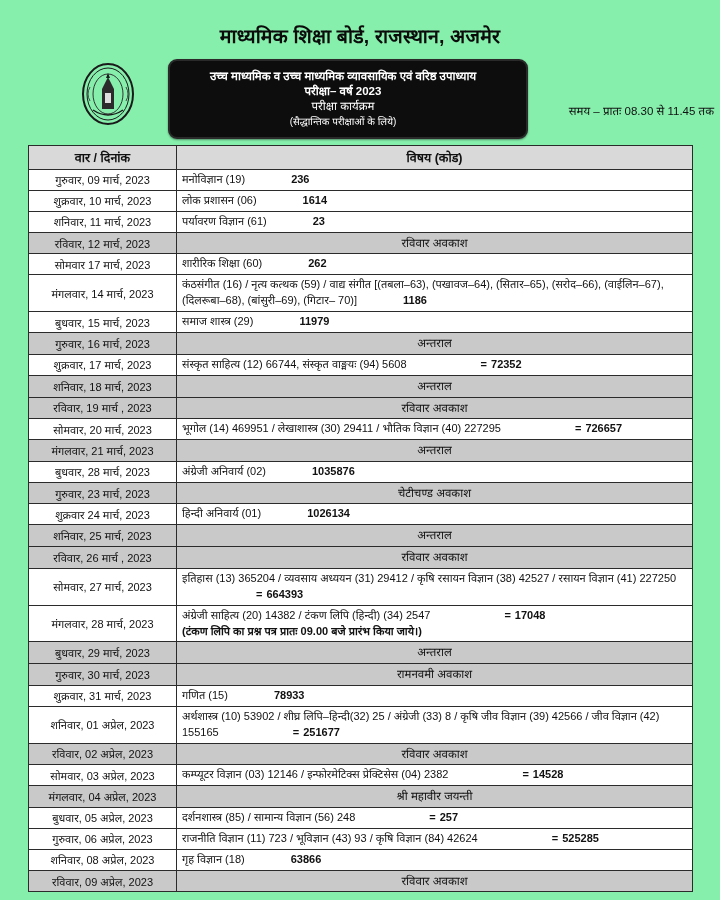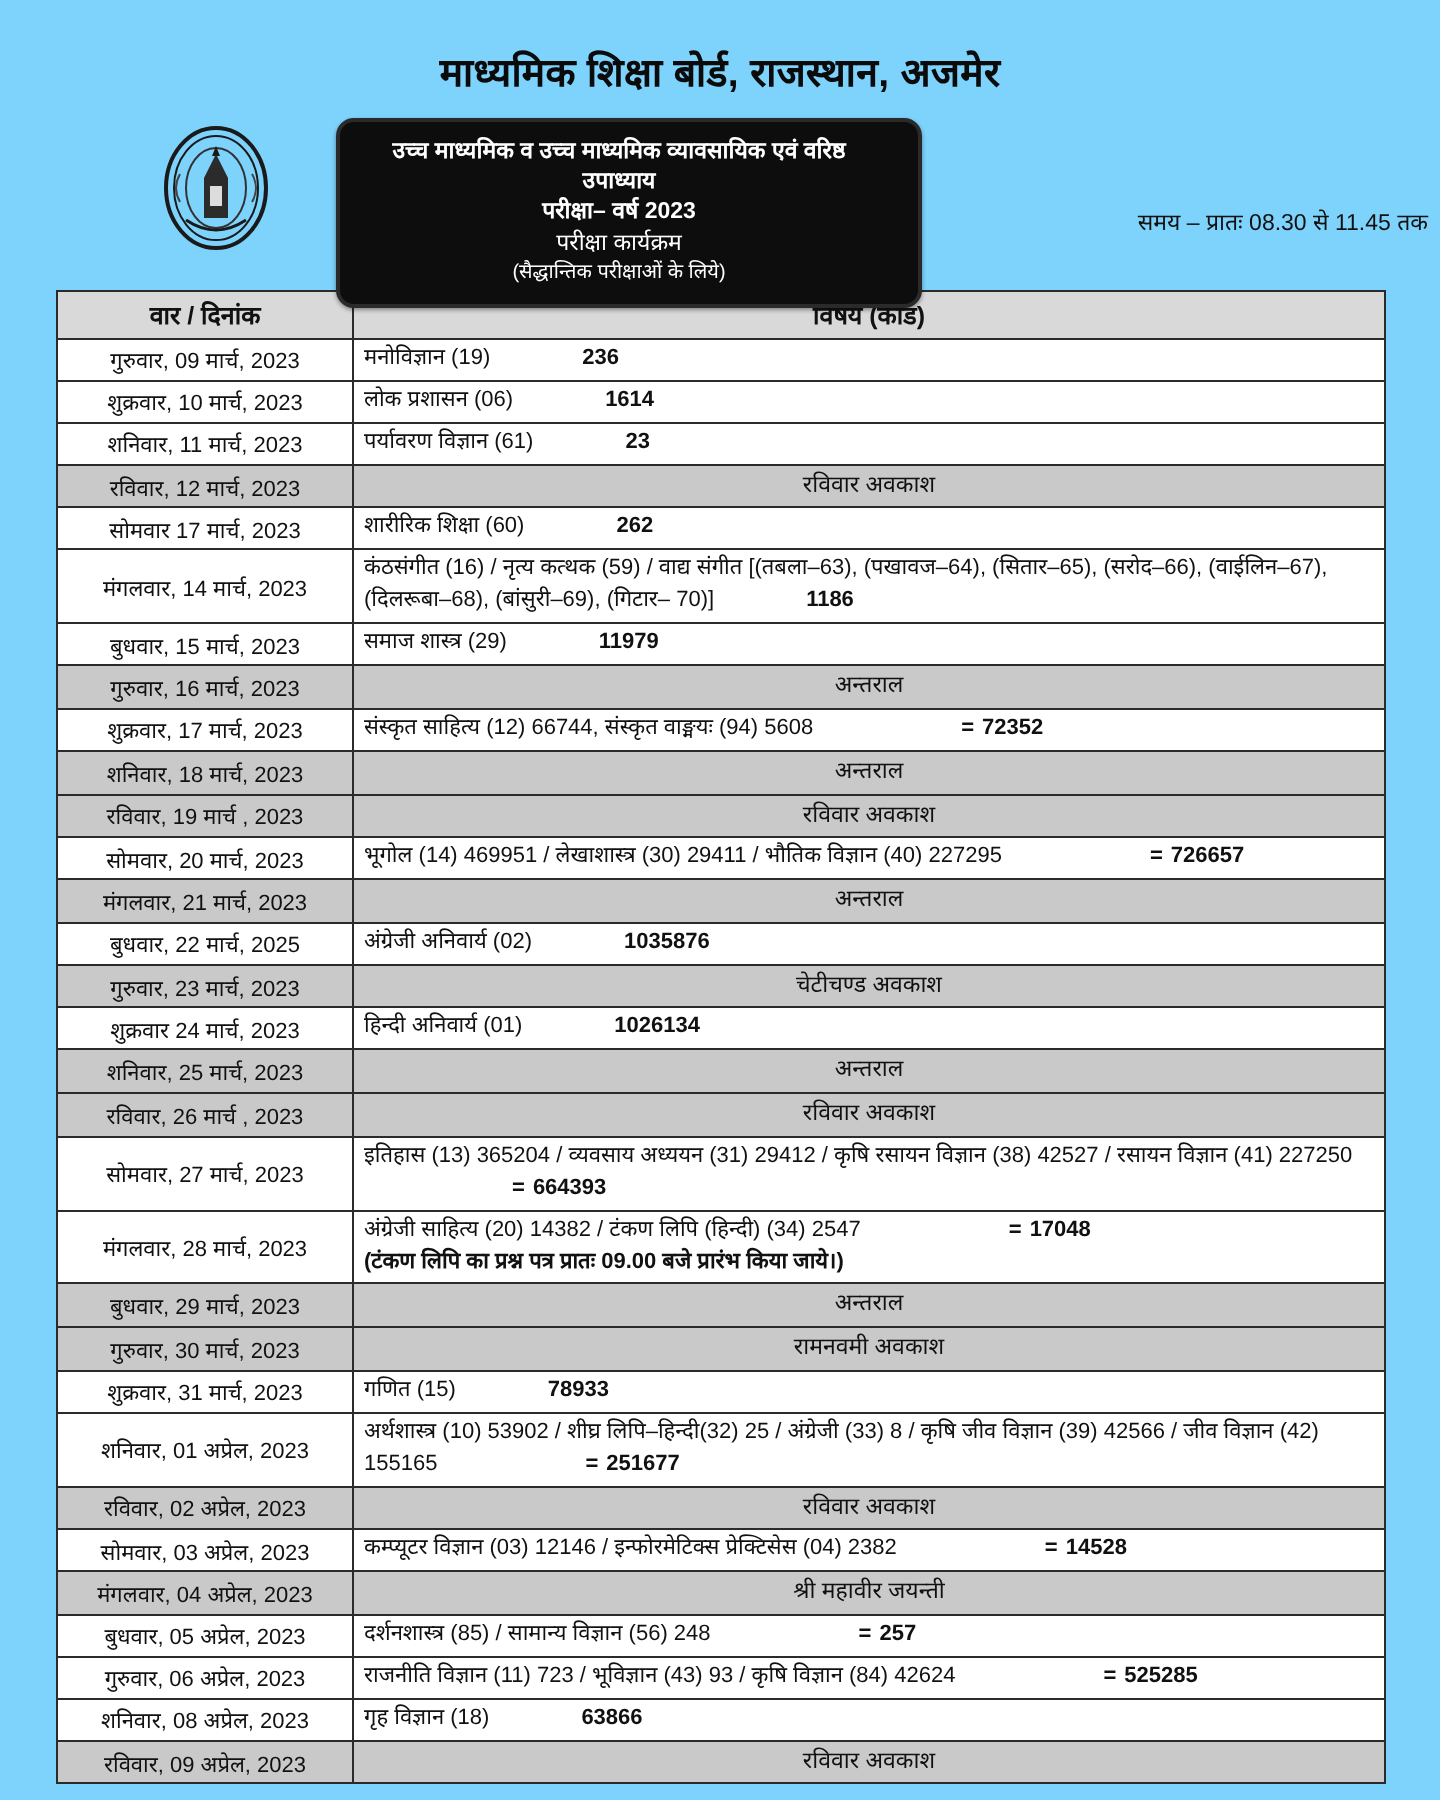--- a/index.html
+++ b/index.html
@@ -8,21 +8,21 @@
     margin: 0; padding: 0;
     width: 720px; height: 900px;
     background: #ffffff;
     font-family: "Liberation Sans", "DejaVu Sans", sans-serif;
     color: #111111;
     overflow: hidden;
   }
   #page {
     position: relative;
     width: 720px; height: 900px;
-    background: #7dd3fc;
+    background: #86efac;
     padding: 0;
   }
 
   
   .board-title {
     text-align: center;
     font-size: 19.5px;
     font-weight: 700;
     letter-spacing: .2px;
     padding-top: 22px;
@@ -36,21 +36,21 @@
   .emblem {
     position: absolute;
     left: 80px; top: 4px;
     width: 56px; height: 62px;
   }
   .emblem svg { display: block; }
 
   .title-plate {
     position: absolute;
     left: 168px; top: 0px;
-    width: 293px;
+    width: 360px;
     background: #0d0d0d;
     color: #ffffff;
     border-radius: 9px;
     border: 2px solid #2a2a2a;
     padding: 8px 20px 9px 10px;
     text-align: center;
     line-height: 1.32;
     box-shadow: 0 1px 2px rgba(0,0,0,.4);
   }
   .title-plate .tl1 { font-size: 11.5px; font-weight: 700; }
@@ -227,21 +227,21 @@
             <td class="date">सोमवार, 20 मार्च, 2023</td>
             <td class="subj">
               <span class="block-line">भूगोल (14) 469951 / लेखाशास्त्र (30) 29411 / भौतिक विज्ञान (40) 227295<span class="gap-l"></span><span class="eq">=</span><span class="num">726657</span></span>
             </td>
           </tr>
           <tr class="holiday">
             <td class="date">मंगलवार, 21 मार्च, 2023</td>
             <td class="subj">अन्तराल</td>
           </tr>
           <tr>
-            <td class="date">बुधवार, 22  मार्च, 2025</td>
+            <td class="date">बुधवार, 28  मार्च, 2023</td>
             <td class="subj">
               <span class="block-line">अंग्रेजी अनिवार्य (02)<span class="gap-m"></span><span class="num">1035876</span></span>
             </td>
           </tr>
           <tr class="holiday">
             <td class="date">गुरुवार, 23 मार्च, 2023</td>
             <td class="subj">चेटीचण्ड अवकाश</td>
           </tr>
           <tr>
             <td class="date">शुक्रवार 24 मार्च, 2023</td>

